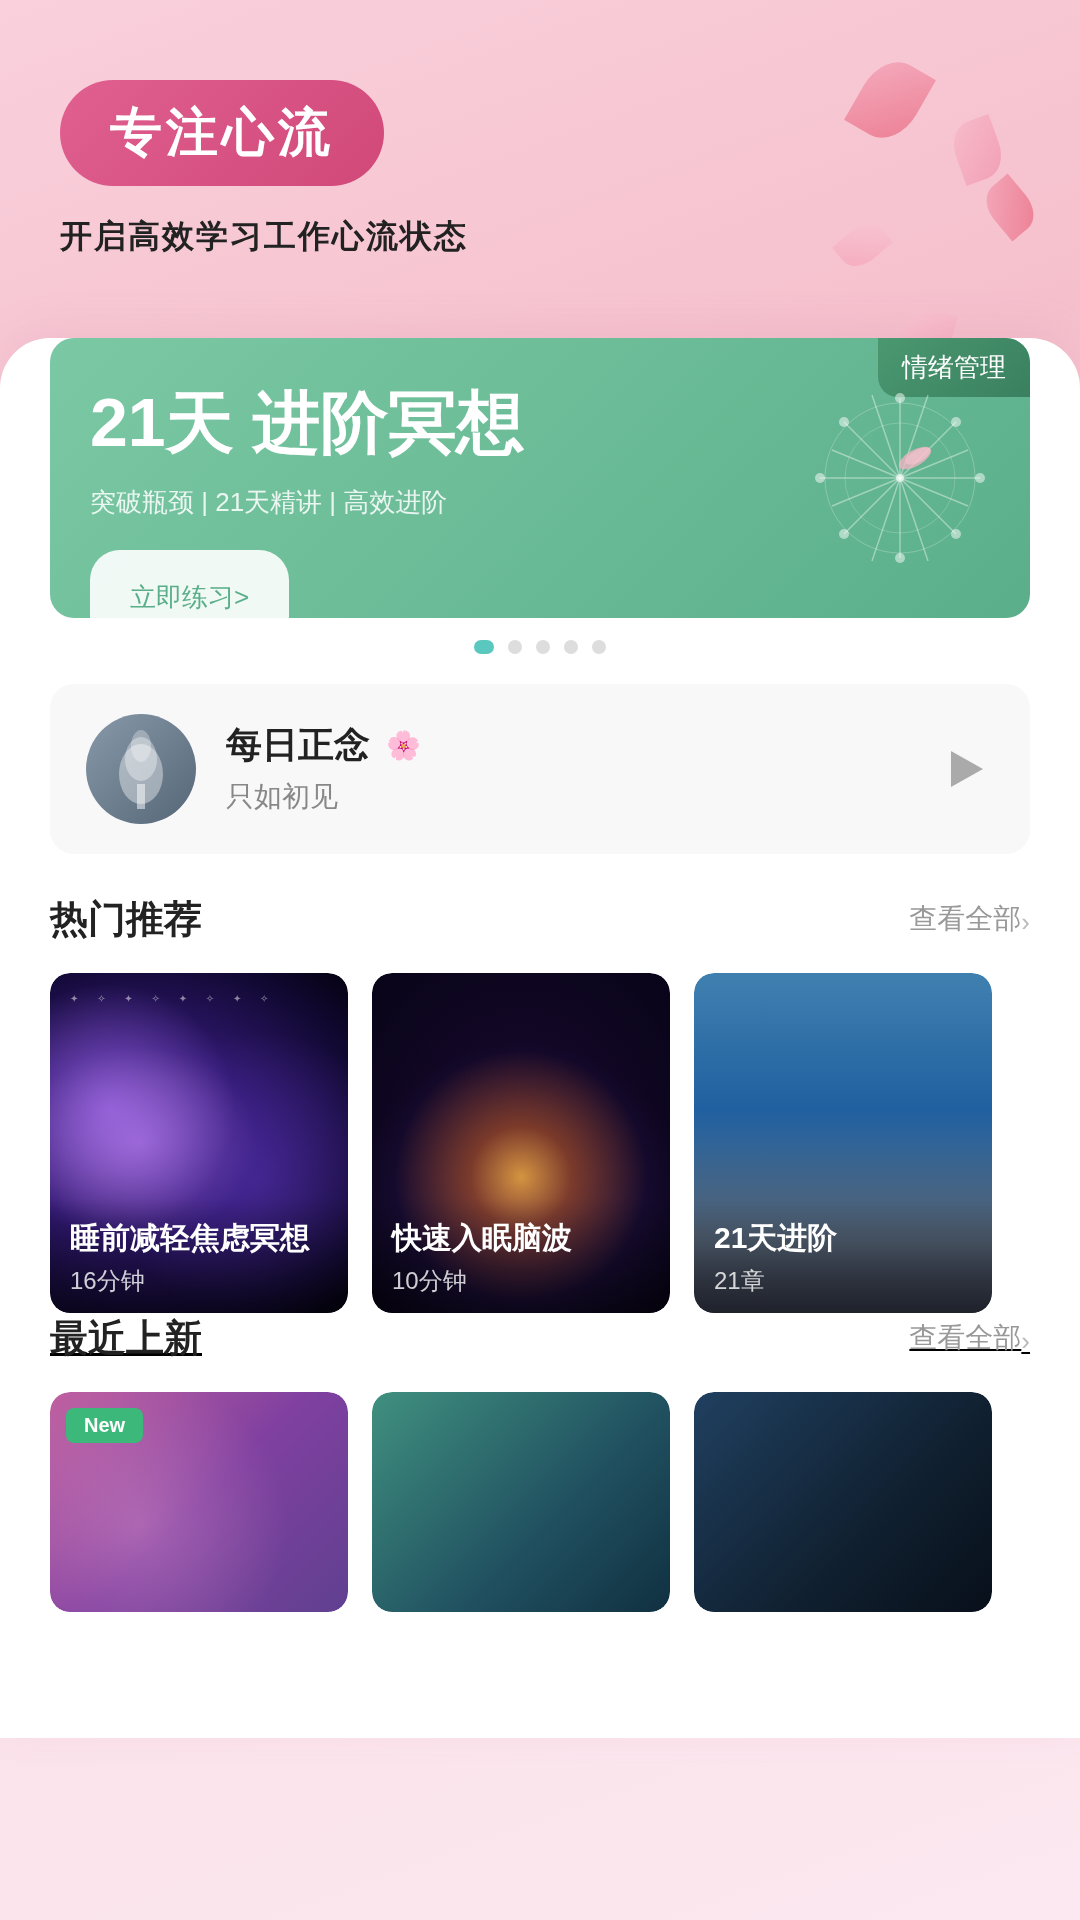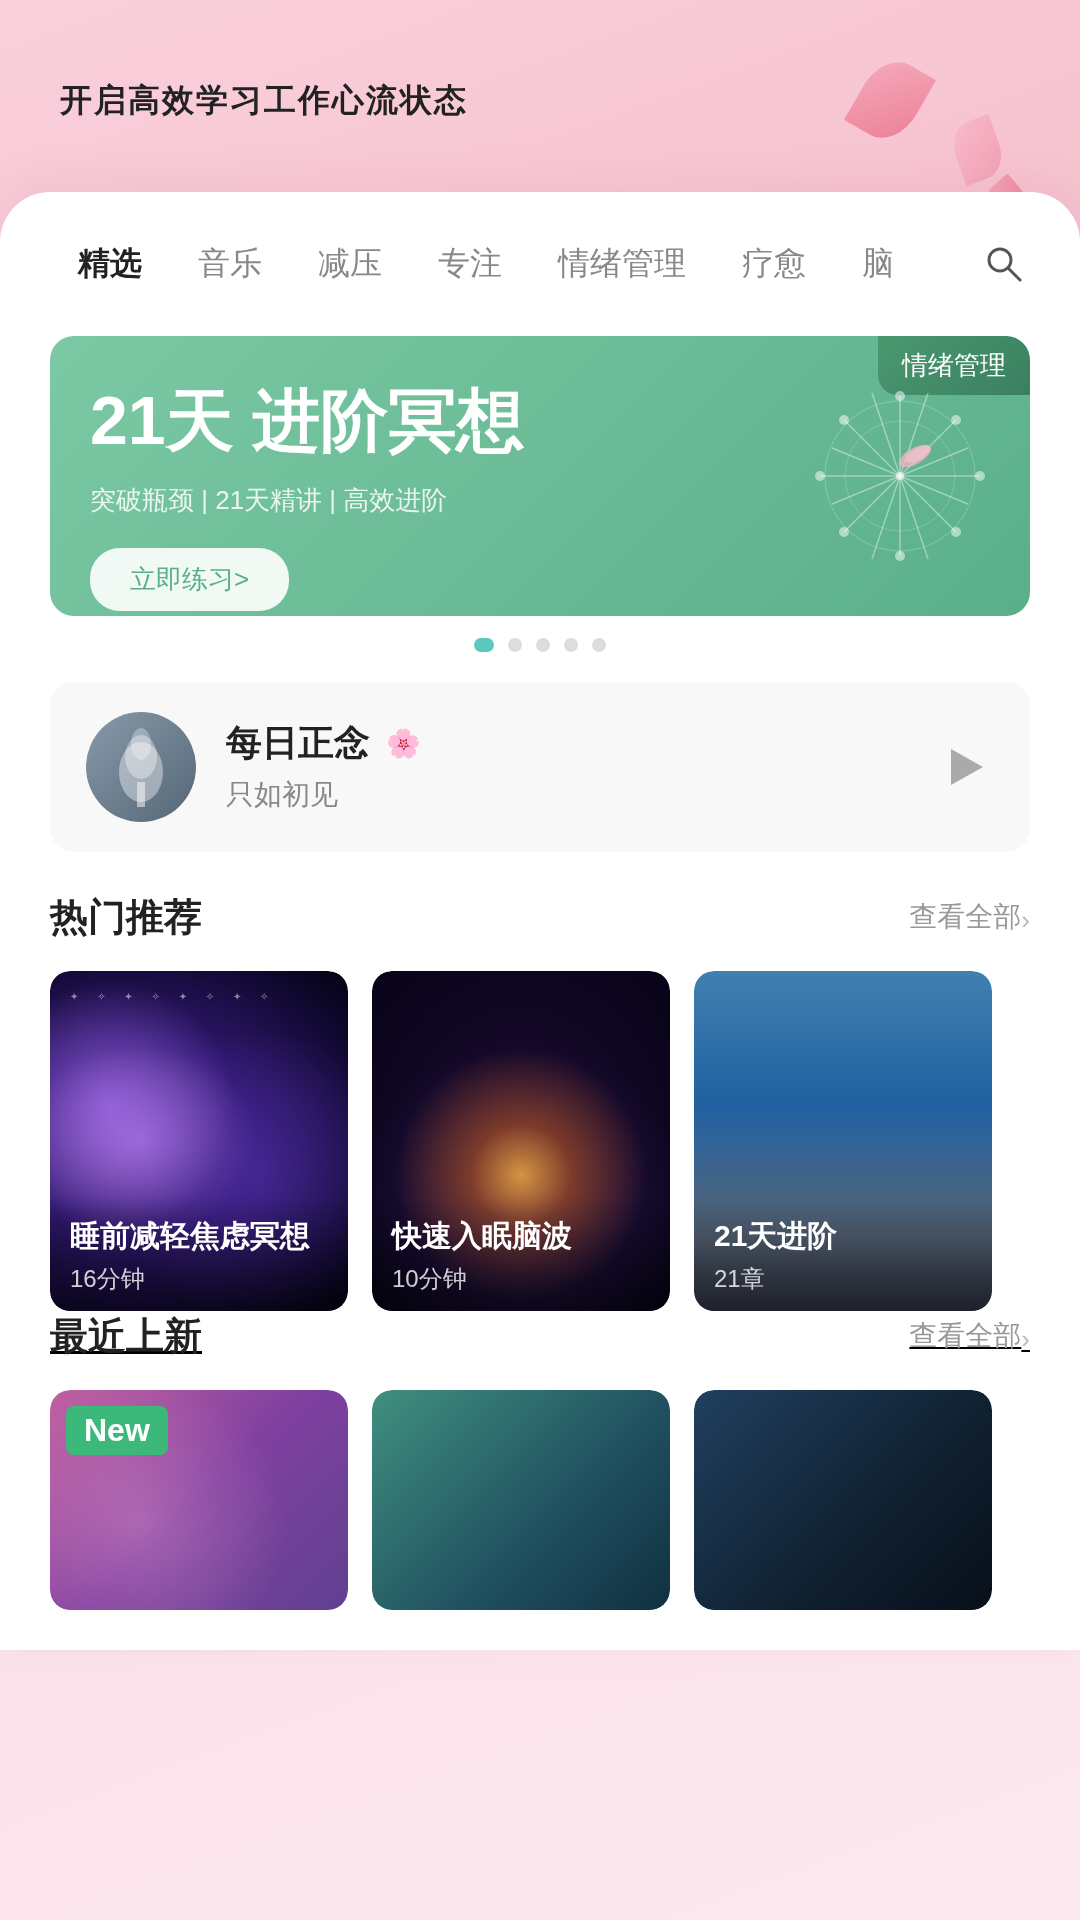--- a/index.html
+++ b/index.html
@@ -170,21 +170,21 @@
     .banner-desc {
       font-size: 26px;
       color: rgba(255,255,255,0.85);
       margin-bottom: 30px;
     }
     .banner-btn {
       display: inline-block;
       background: rgba(255,255,255,0.9);
       color: #5aaf8a;
       font-size: 26px;
-      padding: 14px 40px;
+      padding: 30px 40px;
       border-radius: 30px;
       cursor: pointer;
     }
     .banner-decoration {
       position: absolute;
       right: 30px;
       top: 50%;
       transform: translateY(-50%);
       width: 200px;
       height: 200px;
@@ -428,57 +428,43 @@
     .recent-img-3 {
       background: linear-gradient(135deg, #204060 0%, #102030 60%, #080f1a 100%);
     }
 
     .new-badge {
       position: absolute;
       top: 16px;
       left: 16px;
       background: #3cb87a;
       color: white;
-      font-size: 32px;
+      font-size: 20px;
       font-weight: 600;
       padding: 6px 18px;
       border-radius: 8px;
     }
   </style>
 </head>
 <body>
 
 <div class="petal petal-1"></div>
 <div class="petal petal-2"></div>
 <div class="petal petal-3"></div>
 <div class="petal petal-4"></div>
 <div class="petal petal-5"></div>
 <div class="petal petal-6"></div>
 
 <div class="hero-section">
+  <div class="hero-badge">专注心流</div>
   <div class="hero-subtitle">开启高效学习工作心流状态</div>
 </div>
 
 <div class="main-card">
 
-  <nav class="nav-tabs">
-    <div class="nav-tab active">精选</div>
-    <div class="nav-tab">音乐</div>
-    <div class="nav-tab">减压</div>
-    <div class="nav-tab">专注</div>
-    <div class="nav-tab">情绪管理</div>
-    <div class="nav-tab">疗愈</div>
-    <div class="nav-tab">脑</div>
-    <div class="nav-search">
-      <svg class="search-icon-svg" viewBox="0 0 44 44" fill="none" xmlns="http://www.w3.org/2000/svg">
-        <circle cx="18" cy="18" r="11" stroke="#555" stroke-width="3"></circle>
-        <line x1="27" y1="27" x2="38" y2="38" stroke="#555" stroke-width="3" stroke-linecap="round"></line>
-      </svg>
-    </div>
-  </nav>
 
   <div class="banner-container">
     <div class="banner-badge">情绪管理</div>
     <div class="banner-content">
       <div class="banner-title">21天 进阶冥想</div>
       <div class="banner-desc">突破瓶颈 | 21天精讲 | 高效进阶</div>
       <div class="banner-btn">立即练习&gt;</div>
     </div>
 
     <div class="banner-decoration">

